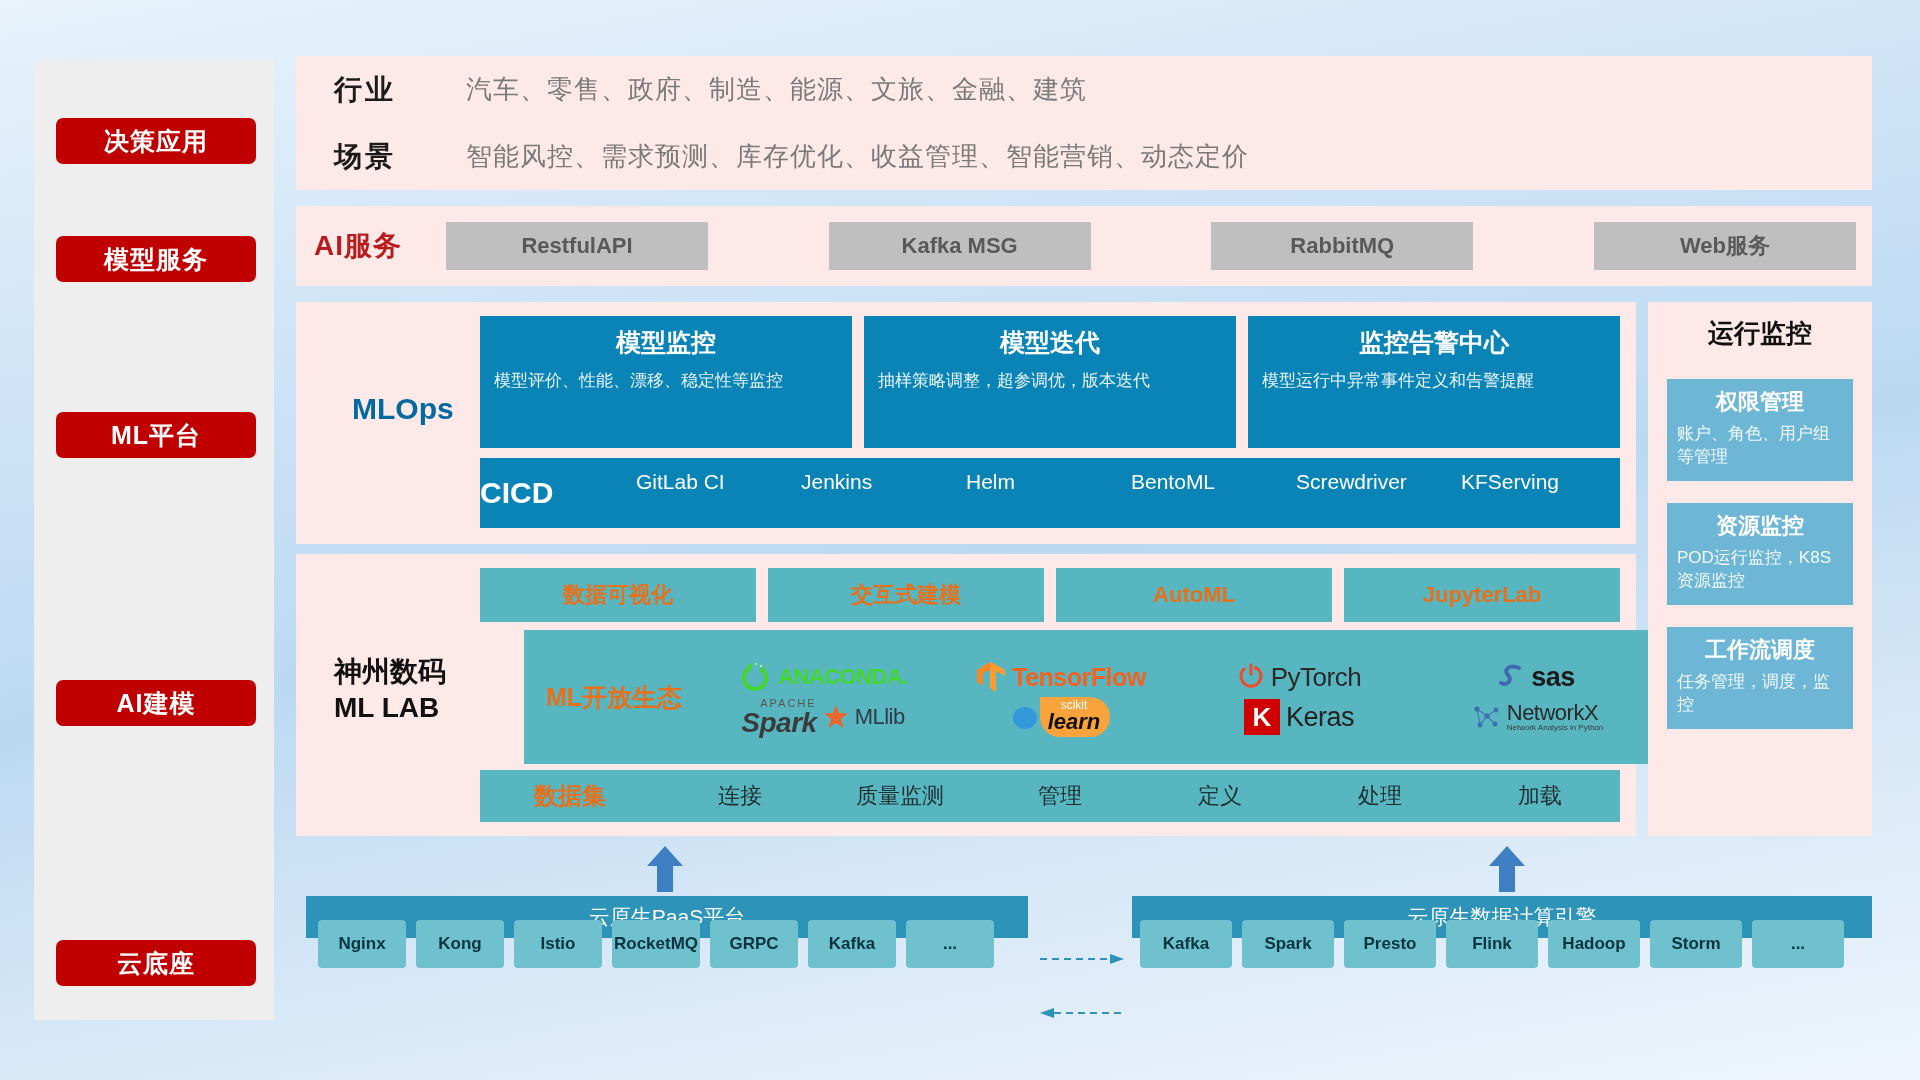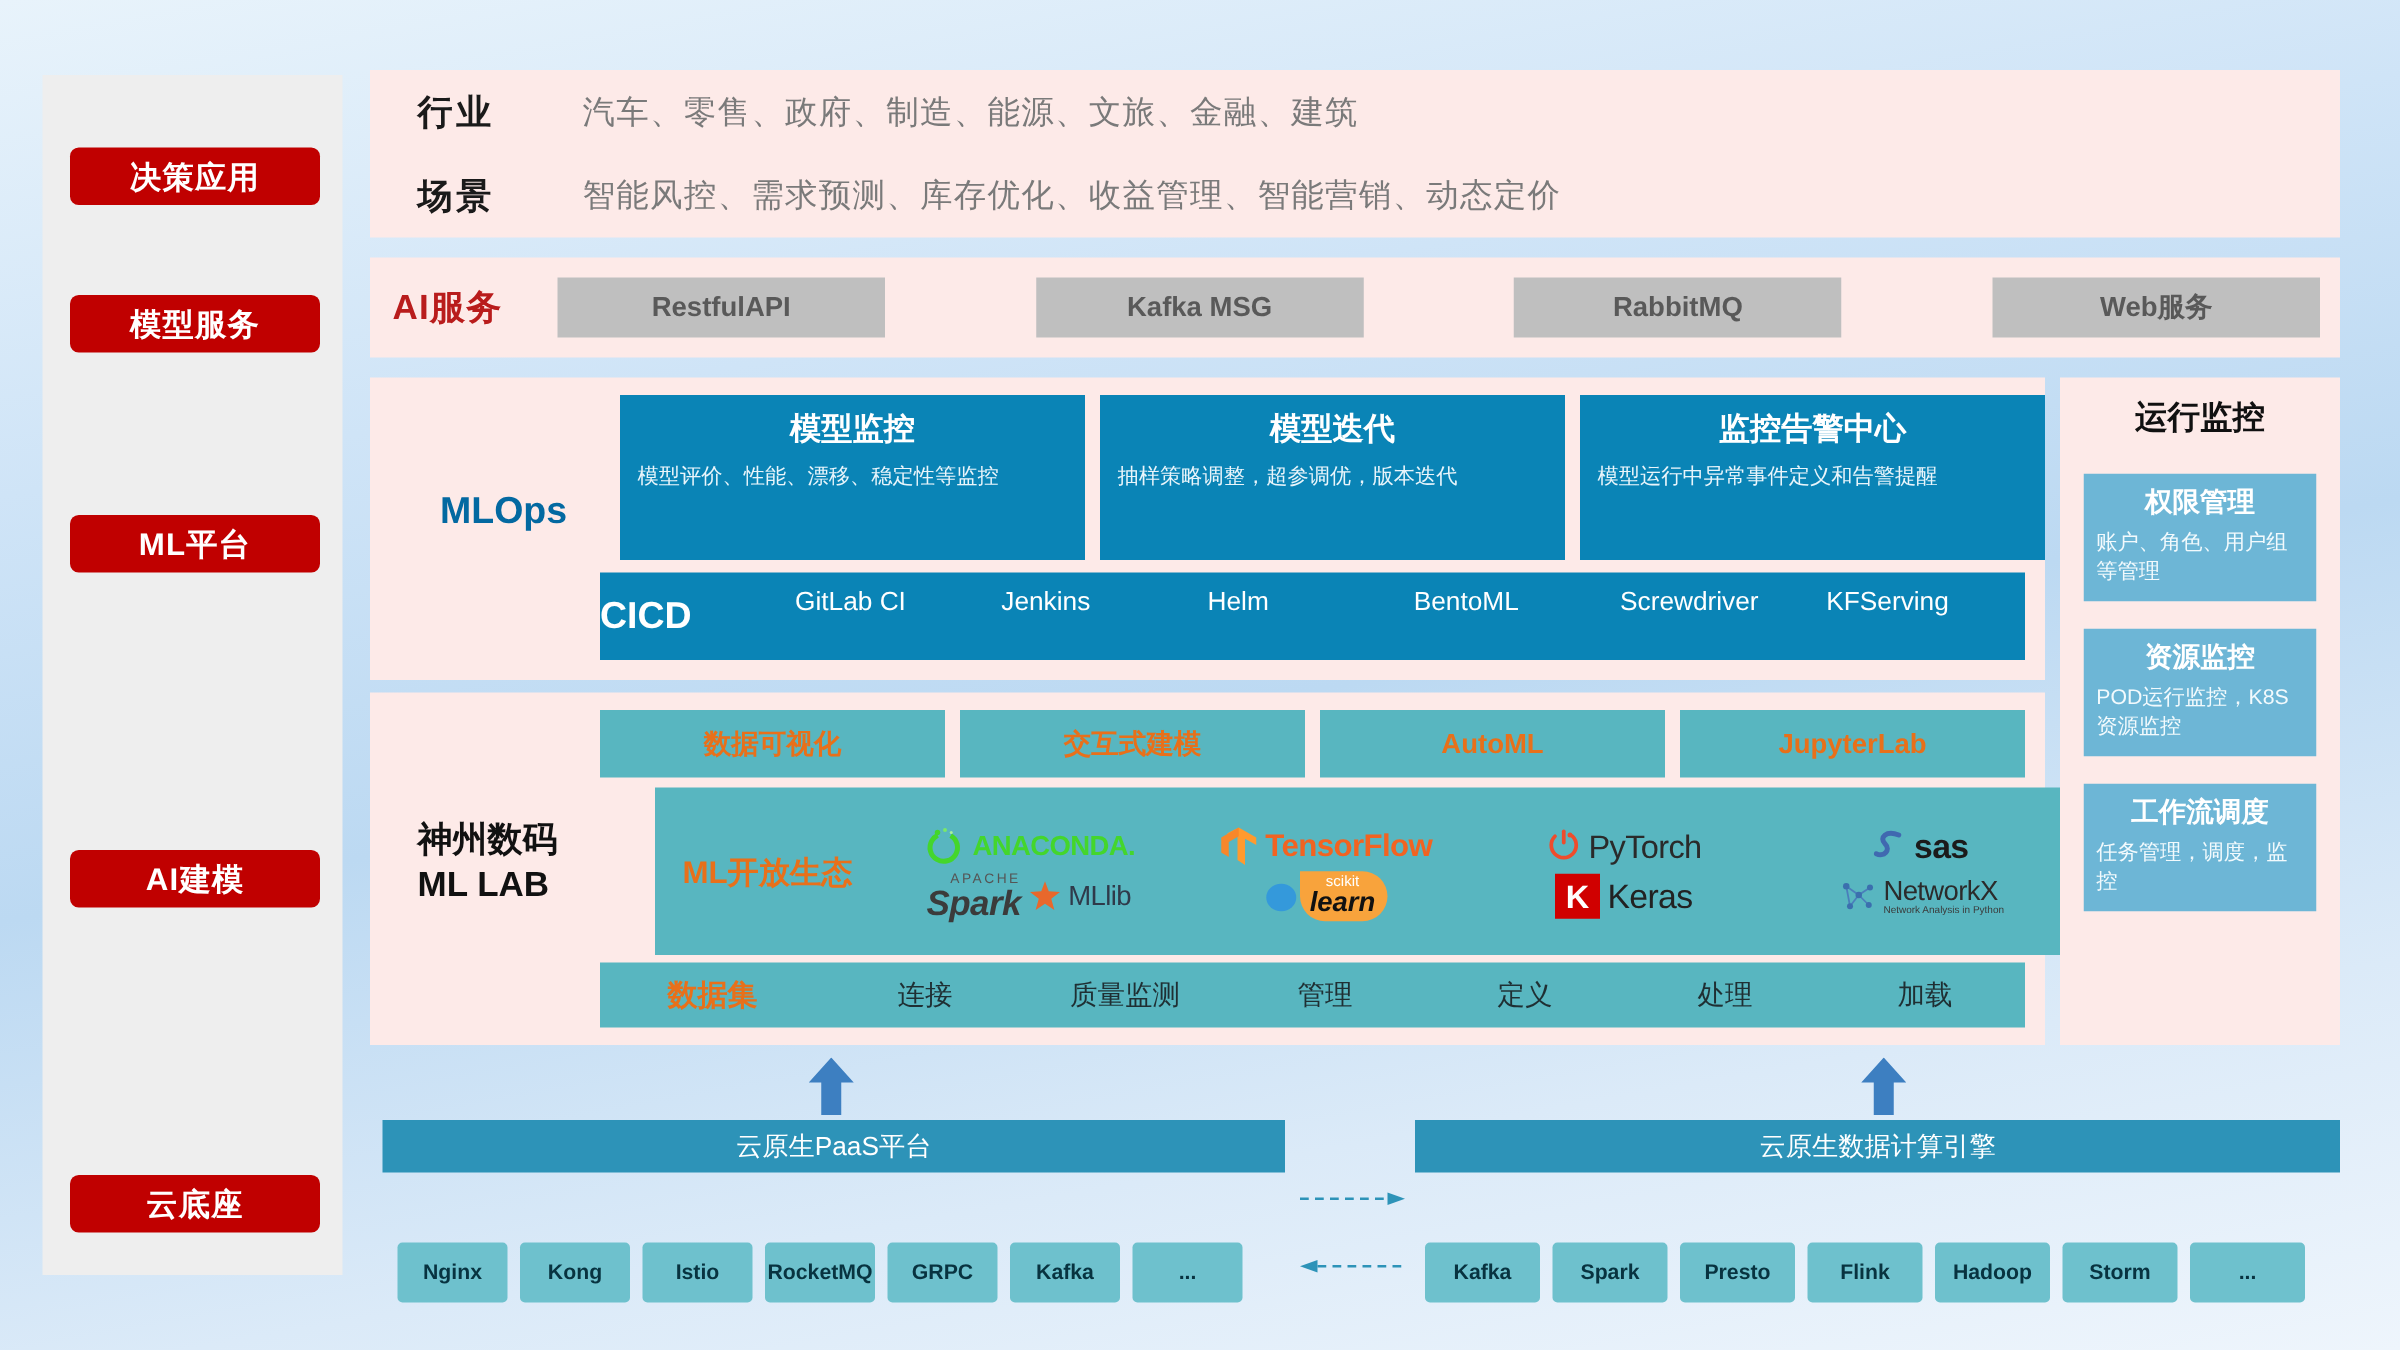--- a/index.html
+++ b/index.html
@@ -61,21 +61,21 @@
     color: #595959; font-size: 22px; font-weight: bold;
   }
 
   
   #band-mlops { top: 302px; width: 1340px; height: 242px; }
   #mlops-label {
     position: absolute; left: 56px; top: 90px;
     font-size: 30px; font-weight: bold; color: #0369a1;
   }
   #mlops-cards {
-    position: absolute; left: 200px; top: 14px;
+    position: absolute; left: 184px; top: 14px;
     width: 1140px; display: flex; gap: 12px;
   }
   .mlops-card {
     flex: 1; height: 132px; background: #0a84b6; color: #fff;
     padding: 10px 14px 0 14px;
   }
   .mlops-card .t {
     font-size: 25px; font-weight: bold; text-align: center; margin-bottom: 10px;
   }
   .mlops-card .d { font-size: 17px; line-height: 1.45; color: #e9f5fb; }
@@ -148,21 +148,21 @@
 
   
   #cloud-left-bar, #cloud-right-bar {
     position: absolute; height: 42px; background: #2d93b8;
     display: flex; align-items: center; justify-content: center;
     color: #fff; font-size: 21px;
   }
   #cloud-left-bar { left: 306px; top: 896px; width: 722px; }
   #cloud-right-bar { left: 1132px; top: 896px; width: 740px; }
 
-  .pill-row { position: absolute; display: flex; gap: 10px; top: 994px; }
+  .pill-row { position: absolute; display: flex; gap: 10px; top: 920px; }
   .pill {
     background: #6ec1cd; color: #083340;
     border-radius: 4px; height: 48px;
     display: flex; align-items: center; justify-content: center;
     font-size: 17px; font-weight: bold; text-align: center;
     line-height: 1.1; padding: 0 6px;
   }
   #pills-left { left: 318px; }
   #pills-left .pill { width: 88px; }
   #pills-right { left: 1140px; }

